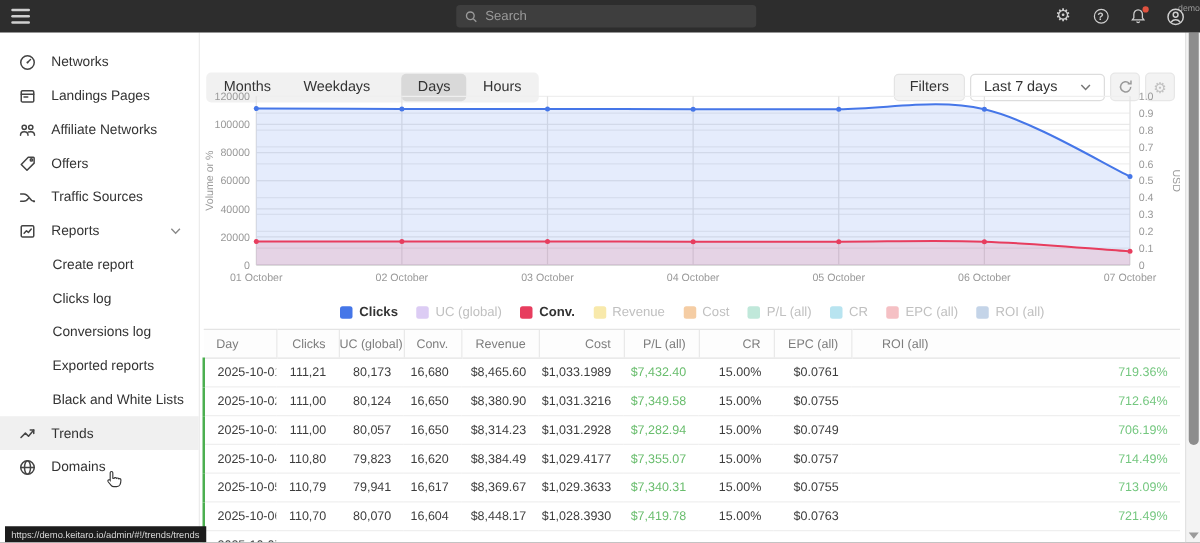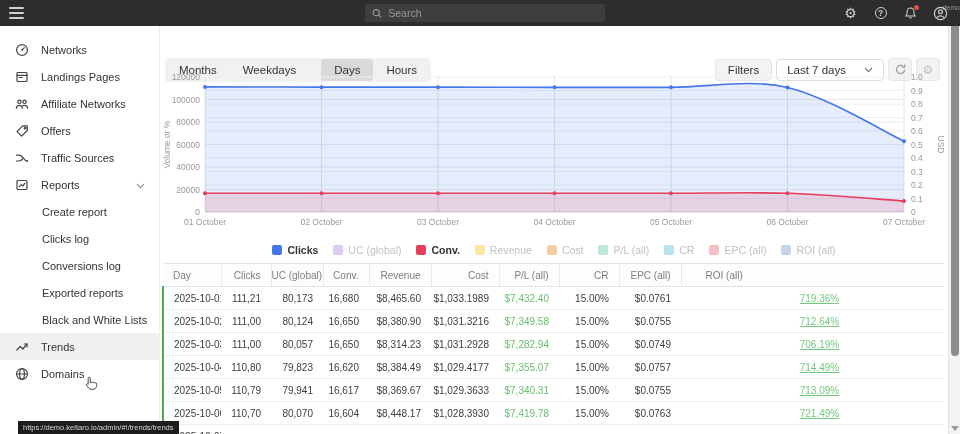--- a/index.html
+++ b/index.html
@@ -74,28 +74,28 @@
     border-top:1px solid #e4e4e4; border-bottom:1px solid #e4e4e4; border-left:1px solid #e9e9e9;
     text-align:right; padding:0 10px 0 0; white-space:nowrap; overflow:hidden; background:#fdfdfd;
   }
   table.grid th:first-child { text-align:left; padding-left:10px; border-left:none; }
   table.grid th.roi { text-align:left; padding-left:24px; }
   table.grid td {
     font-size:10px; color:#3d3d3d; height:23px; border-bottom:1px solid #efefef;
     text-align:right; padding:0 10px 0 0; white-space:nowrap; overflow:hidden;
   }
   table.grid td:first-child { text-align:left; padding-left:10px; border-left:2px solid #4caf50; }
-  table.grid td.roi { text-align:center; padding-left:24px;text-decoration:underline; }
+  table.grid td.roi { text-align:right; padding-left:24px; }
   
   .vscroll { position:absolute; right:0; top:26px; width:12px; bottom:0; background:#f3f3f3; border-left:1px solid #e2e2e2; z-index:25; }
   .vscroll .thumb { position:absolute; left:2px; top:0; width:8px; height:330px; background:#8d8d8d; border-radius:0 0 4px 4px; }
   .vscroll .arrow { position:absolute; left:2px; bottom:3px; width:0; height:0; border-left:4px solid transparent; border-right:4px solid transparent; border-top:5px solid #9a9a9a; }
   
   .statusbar {
-    position:absolute; left:18px; bottom:0; height:13px; background:#1c1c1c; color:#d8d8d8;
+    position:absolute; left:4px; bottom:0; height:13px; background:#1c1c1c; color:#d8d8d8;
     font-size:7.5px; line-height:13px; padding:0 5px; z-index:40; white-space:nowrap;
   }
   .cursor { position:absolute; left:84px; top:376px; z-index:50; pointer-events:none; }
 </style>
 </head>
 <body>
 
 <div class="app">
 
   <header class="topbar">

